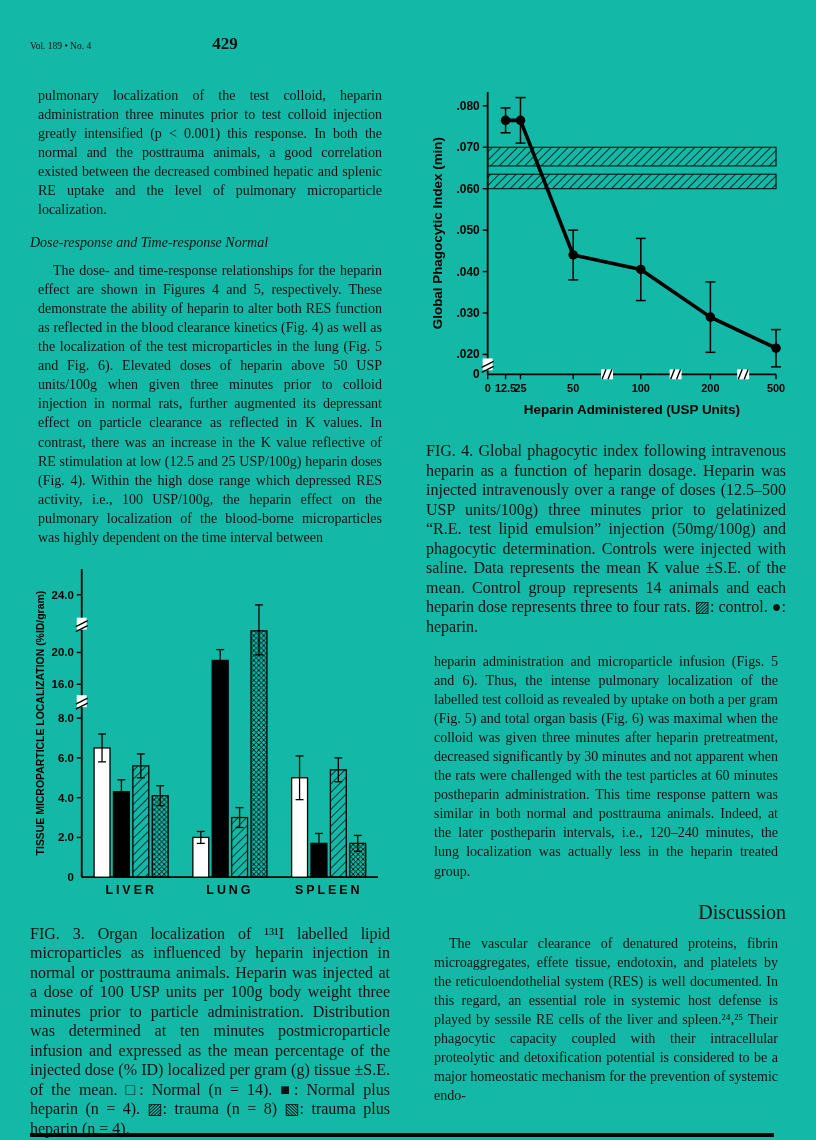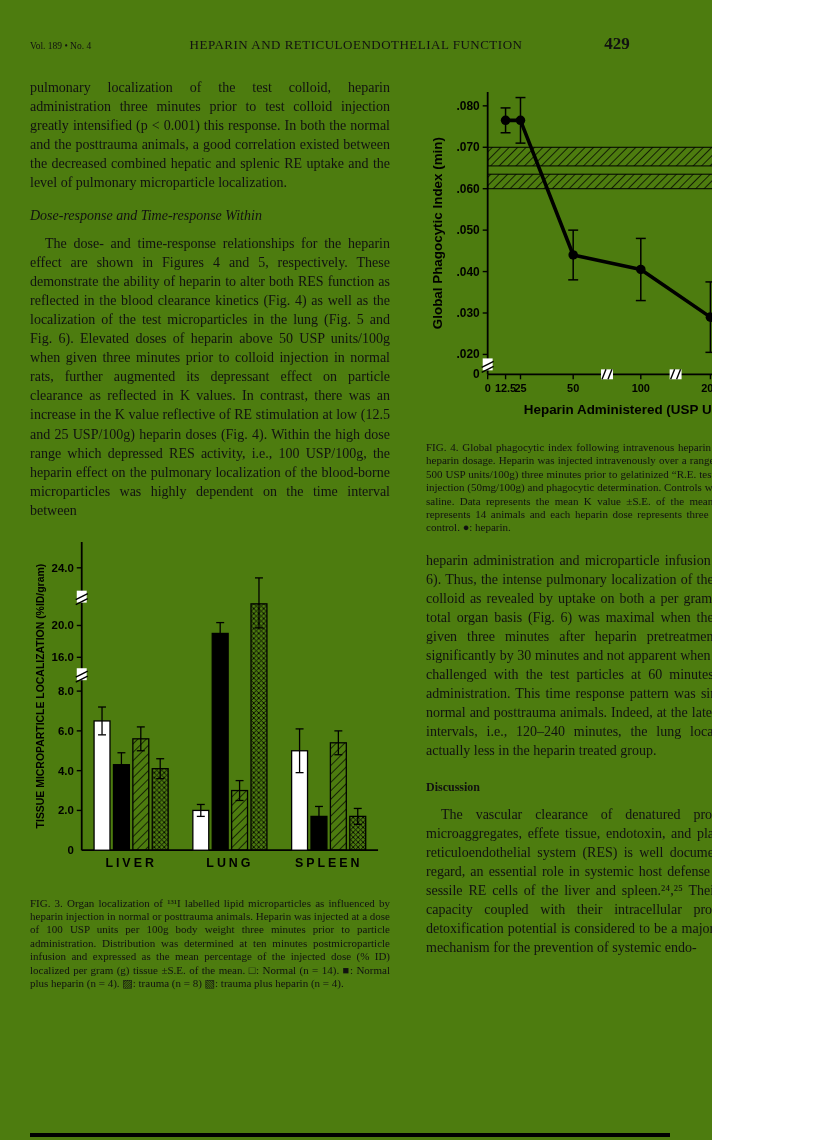--- a/index.html
+++ b/index.html
@@ -1,59 +1,58 @@
 <!DOCTYPE html>
 <html><head>
 <meta charset="utf-8">
 <style>
   html,body { margin:0; padding:0; background:#ffffff; }
   .page {
     position:relative;
-    width:712px; height:1140px;
+    width:816px; height:1140px;
     box-sizing:border-box;
     padding:34px 30px 0 30px;
-    background:#4d7c0f;
+    background:#14b8a6;
     color:#111;
     font-family:"Liberation Serif","DejaVu Serif",serif;
     overflow:hidden;
   }
   .header { display:flex; align-items:baseline; margin-bottom:24px; }
   .h-left  { width:130px; font-size:9.5px; white-space:nowrap; }
   .h-center{ flex:1; text-align:center; font-size:13px; letter-spacing:0.5px; }
   .h-right { width:130px; text-align:center; font-size:17px; font-weight:bold; }
   .cols { display:flex; gap:36px; }
   .col { width:360px; }
-  .body-text { font-size:14px; line-height:1.36; margin:0; text-align:justify; }
+  .body-text { font-size:14px; line-height:1.36; margin:8px; text-align:justify; }
   .indent { text-indent:15px; }
   .rc { margin-top:16px;font-family:Liberation Serif, serif; }
   .subhead { font-style:italic; font-weight:normal; font-size:14px; margin:16px 0 10px 0; }
-  .discussion { text-align:left; font-size:12px; font-weight:bold; margin:20px 0 10px 0; }
+  .discussion { text-align:right; font-size:20px; font-weight:normal; margin:20px 0 10px 0; }
   figure { margin:0; }
   .figure3 { margin-top:14px; }
-  .caption { font-size:11px; line-height:1.22; text-align:justify; margin-top:7px; }
+  .caption { font-size:16px; line-height:1.22; text-align:justify; margin-top:7px; }
   .chart-host { width:360px; }
   .chart text { font-family:"Liberation Sans","DejaVu Sans",sans-serif; font-weight:bold; fill:#000; }
   .scan-bar { position:absolute; left:30px; right:42px; bottom:3px; height:4px; background:#000; }
 </style>
 </head>
 <body>
 
 <div class="page">
 
   <div class="header">
     <div class="h-left">Vol. 189 • No. 4</div>
-    <div class="h-center">HEPARIN AND RETICULOENDOTHELIAL FUNCTION</div>
     <div class="h-right">429</div>
   </div>
 
   <div class="cols">
 
     <div class="col">
       <p class="body-text">pulmonary localization of the test colloid, heparin administration three minutes prior to test colloid injection greatly intensified (p &lt; 0.001) this response. In both the normal and the posttrauma animals, a good correlation existed between the decreased combined hepatic and splenic RE uptake and the level of pulmonary microparticle localization.</p>
-      <h3 class="subhead">Dose-response and Time-response Within</h3>
+      <h3 class="subhead">Dose-response and Time-response Normal</h3>
       <p class="body-text indent">The dose- and time-response relationships for the heparin effect are shown in Figures 4 and 5, respectively. These demonstrate the ability of heparin to alter both RES function as reflected in the blood clearance kinetics (Fig. 4) as well as the localization of the test microparticles in the lung (Fig. 5 and Fig. 6). Elevated doses of heparin above 50 USP units/100g when given three minutes prior to colloid injection in normal rats, further augmented its depressant effect on particle clearance as reflected in K values. In contrast, there was an increase in the K value reflective of RE stimulation at low (12.5 and 25 USP/100g) heparin doses (Fig. 4). Within the high dose range which depressed RES activity, i.e., 100 USP/100g, the heparin effect on the pulmonary localization of the blood-borne microparticles was highly dependent on the time interval between</p>
 
       <figure class="figure3">
         <div class="chart-host"><svg class="chart" width="360" height="352" viewBox="0 0 362 354">
               <defs>
                 <pattern id="f3hatch" patternUnits="userSpaceOnUse" width="6" height="6" patternTransform="rotate(45)">
                   <line x1="0" y1="0" x2="0" y2="6" stroke="#000" stroke-width="1.4"></line>
                 </pattern>
                 <pattern id="f3cross" patternUnits="userSpaceOnUse" width="5" height="5">
                   <path d="M0,5 L5,0 M-1,1 L1,-1 M4,6 L6,4 M0,0 L5,5 M-1,4 L1,6 M4,-1 L6,1" stroke="#000" stroke-width="0.9" fill="none"></path>

